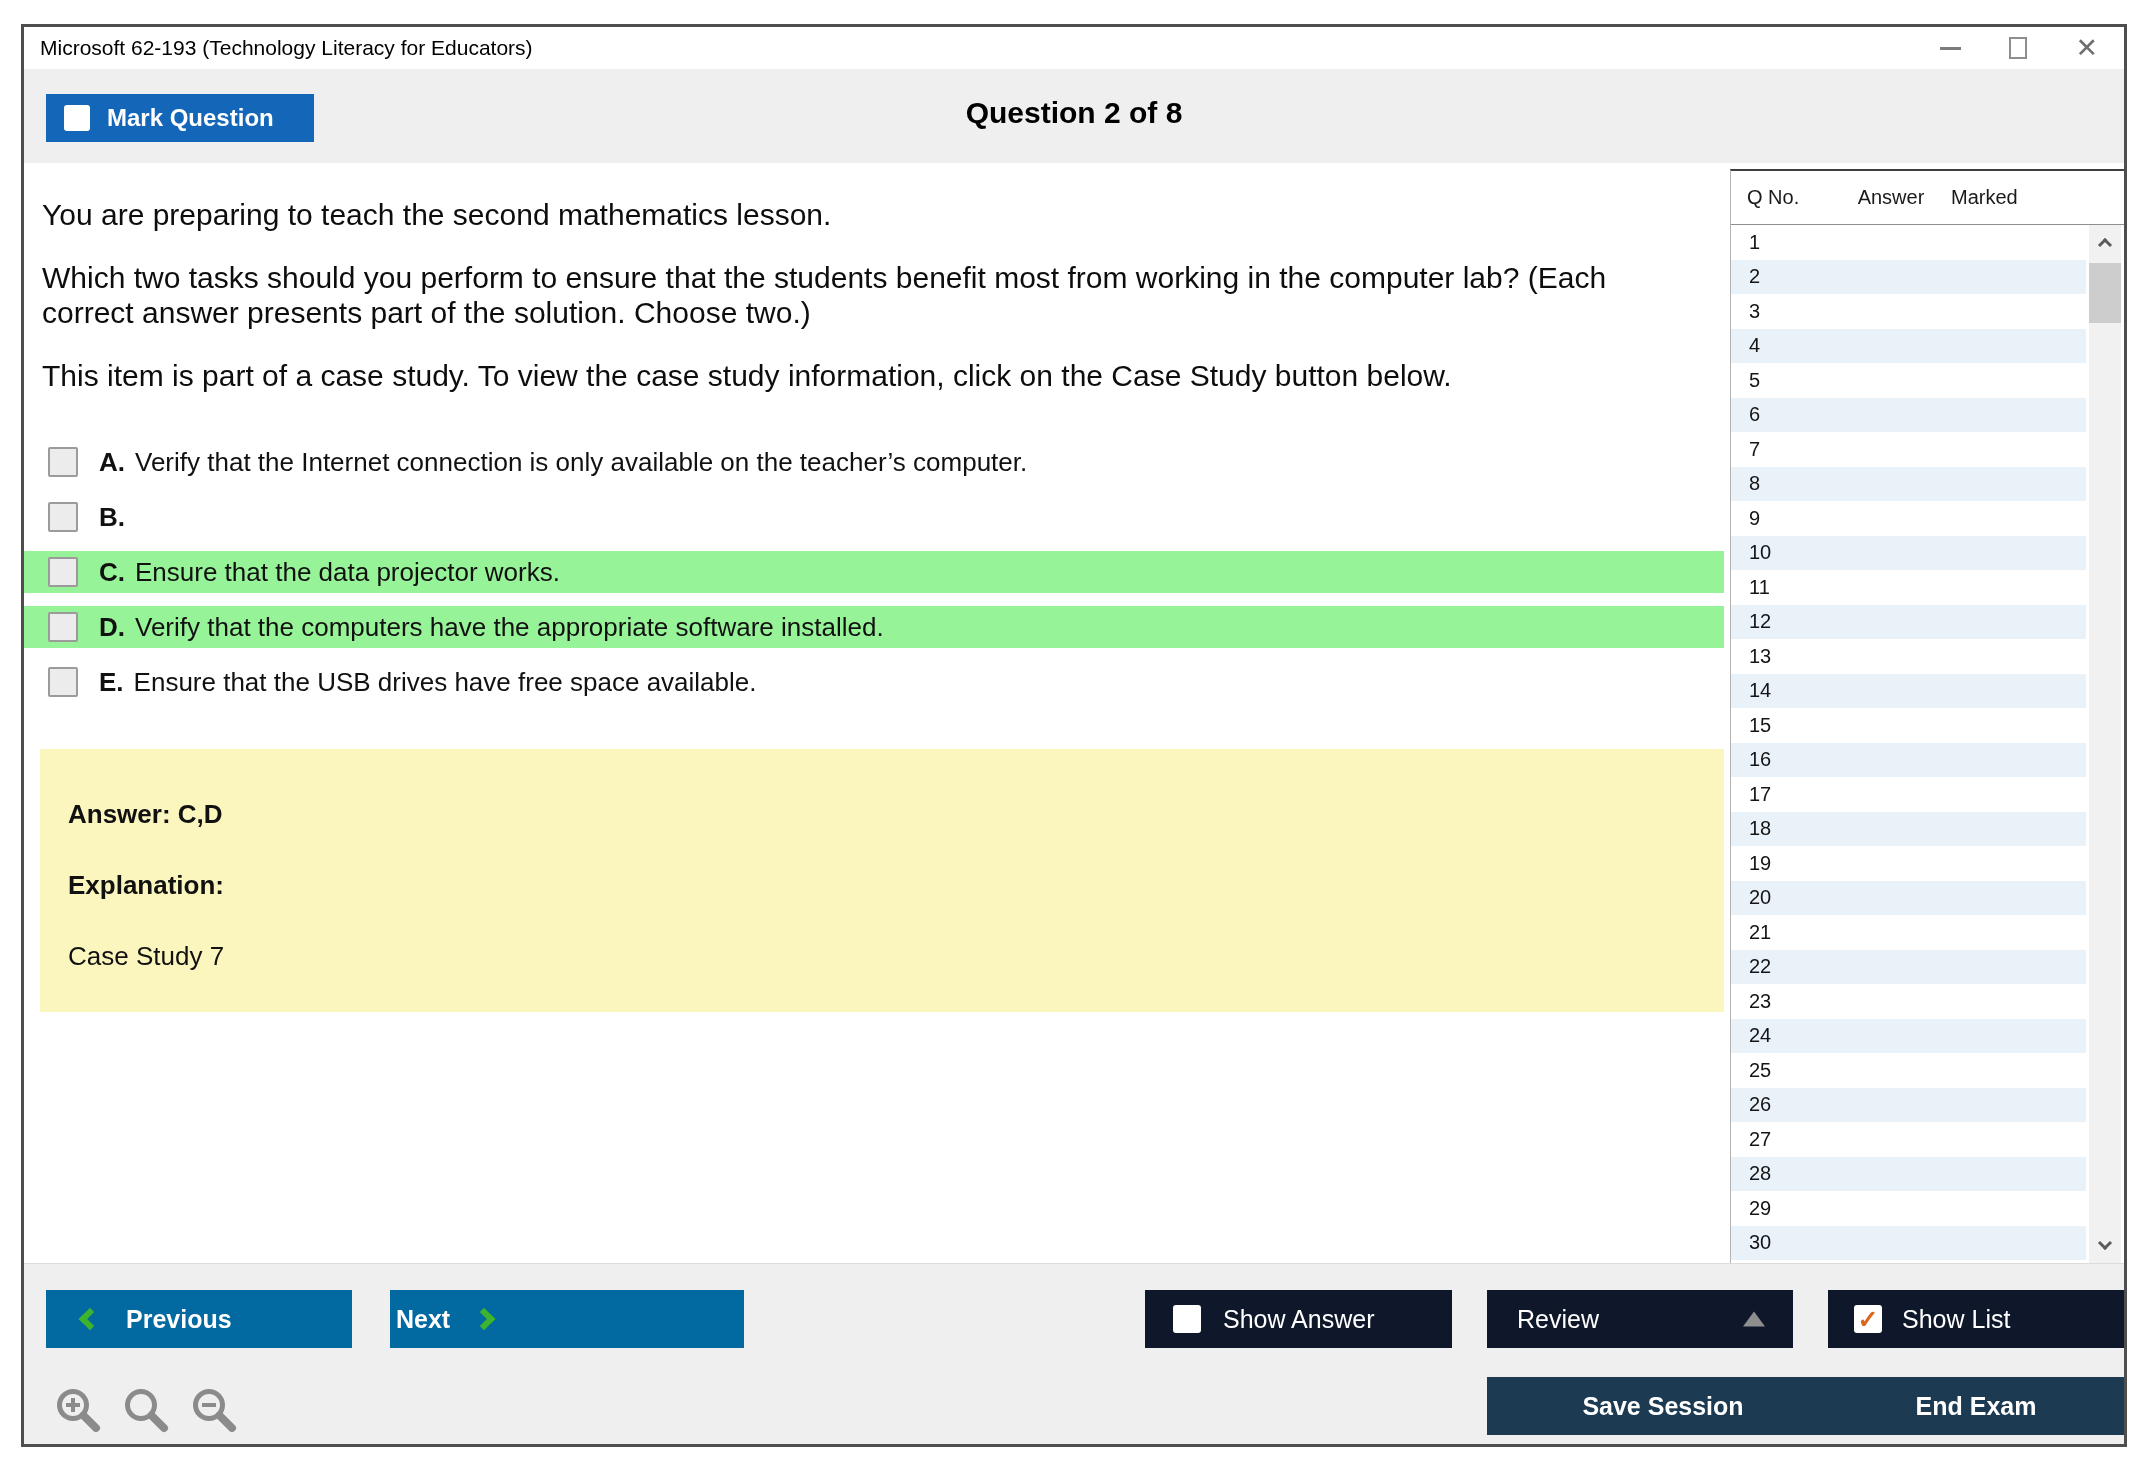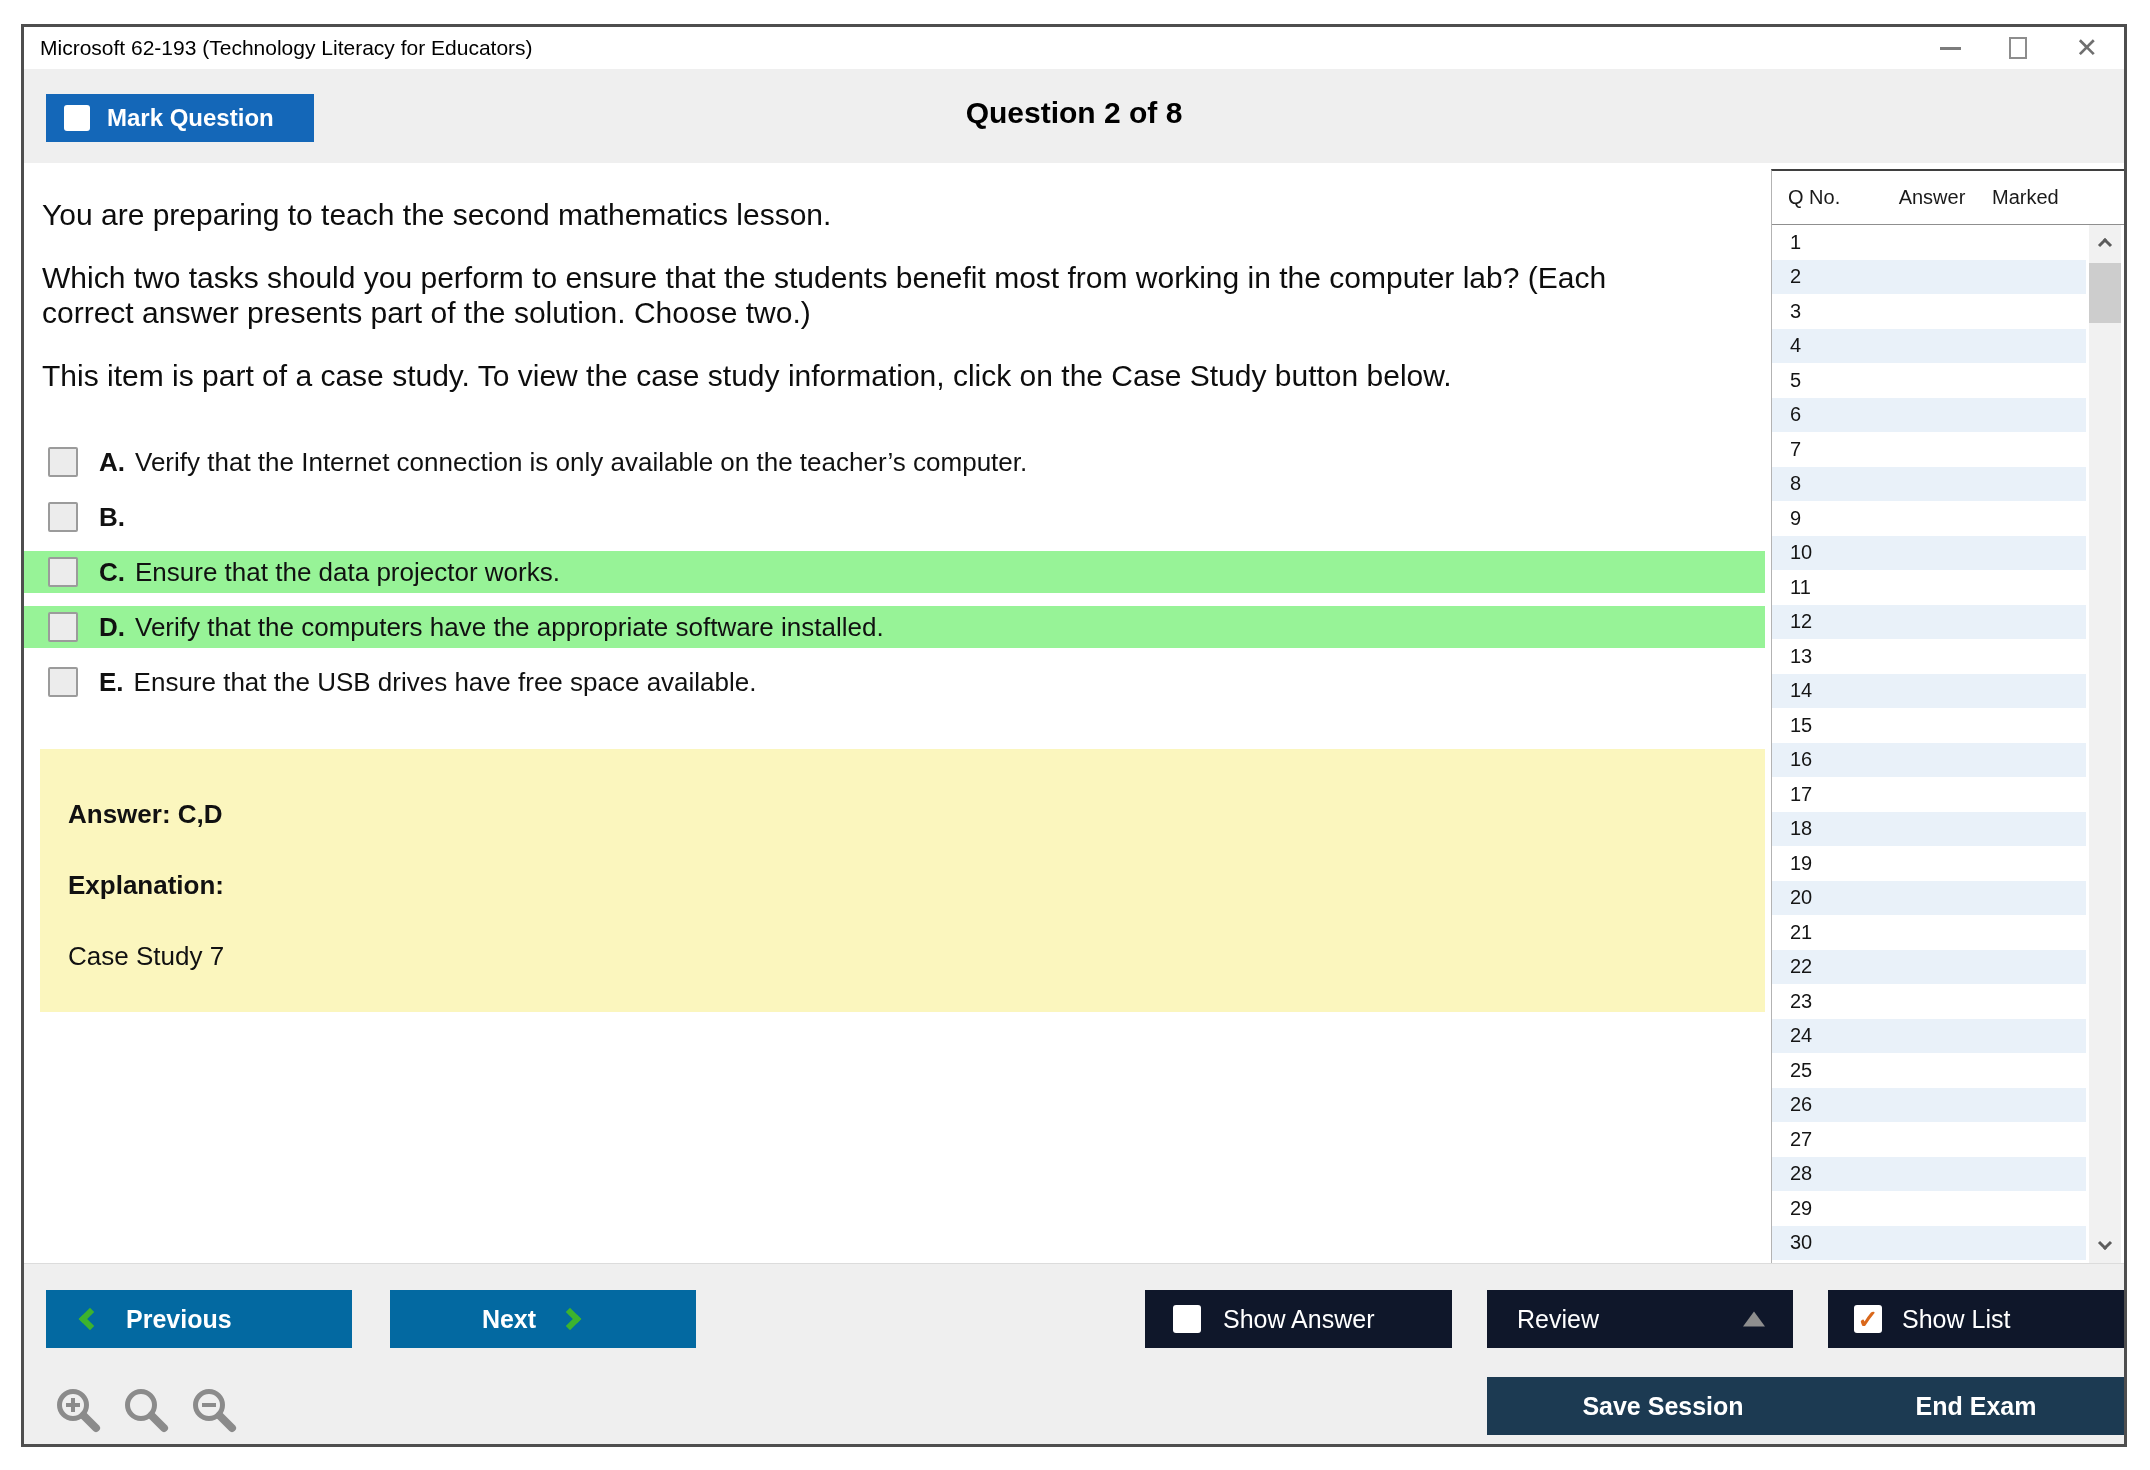--- a/index.html
+++ b/index.html
@@ -36,21 +36,21 @@
   .opt { display:flex; align-items:center; height:42px; margin-bottom:13px; padding-left:24px; font-size:26px; }
   .opt.highlighted { background:#97f397; }
   .opt-cb { width:30px; height:30px; background:#ececec; border:2px solid #9b9b9b; border-radius:2px; margin-right:21px; flex:0 0 auto; }
   .opt-letter { font-weight:bold; margin-right:10px; }
   .ansbox { margin:46px 0 0 16px; background:#fbf6be; padding:50px 30px 40px 28px; }
   .ansbox p { margin:0 0 40px; font-size:26px; }
   .ansbox p:last-child { margin-bottom:0; }
   .bold { font-weight:bold; }
   
   .sidebar {
-    width:353px; flex:0 0 auto; margin-top:6px; background:#fff;
+    width:394px; flex:0 0 auto; margin-top:6px; background:#fff;
     border-top:2px solid #3f3f3f; border-left:1px solid #b3b3b3;
     display:flex; flex-direction:column;
   }
   .sb-header {
     height:54px; flex:0 0 auto; border-bottom:1px solid #8f8f8f;
     display:grid; grid-template-columns:100px 120px 1fr; align-items:center; font-size:20px; color:#1a1a1a;
   }
   .sb-header .h-qno { padding-left:16px; }
   .sb-header .h-ans { text-align:center; }
   .sb-header .h-mkd { text-align:left; padding-right:20px; }
@@ -66,21 +66,21 @@
   .chev-sb.u { transform:rotate(135deg); margin-top:6px; }
   .chev-sb.d { transform:rotate(-45deg); margin-bottom:6px; }
   .sb-thumb { position:absolute; left:0; top:38px; width:100%; height:60px; background:#cdcdcd; }
   
   .toolbar { height:181px; flex:0 0 auto; background:#efefef; position:relative; border-top:1px solid #dcdcdc; }
   .tbtn { position:absolute; height:58px; display:flex; align-items:center; color:#fff; font-size:25px; border:none; cursor:pointer; }
   .blue { background:#0369a1; font-weight:bold; }
   .orange { background:#0f172a; }
   .navy { background:#1c3a52; font-weight:600; justify-content:center; }
   .btn-prev { left:22px; top:26px; width:306px; padding-left:36px; gap:28px; }
-  .btn-next { left:366px; top:26px; width:306px; justify-content:center; padding-right:32px; gap:26px; }
+  .btn-next { left:366px; top:26px; width:354px; justify-content:flex-start; padding-right:32px; gap:26px; }
   .btn-show-answer { left:1121px; top:26px; width:307px; padding-left:28px; gap:22px; }
   .btn-review { left:1463px; top:26px; width:306px; padding-left:30px; }
   .btn-show-list { left:1804px; top:26px; width:296px; padding-left:26px; gap:20px; }
   .btn-save { left:1463px; top:113px; width:352px; }
   .btn-end  { left:1804px; top:113px; width:296px; }
   .chev-nav { width:16px; height:16px; border-left:6px solid #3db32e; border-bottom:6px solid #3db32e; flex:0 0 auto; }
   .chev-nav.left  { transform:rotate(45deg); }
   .chev-nav.right { transform:rotate(225deg); }
   .cb-white { width:28px; height:28px; background:#fff; border-radius:3px; flex:0 0 auto; }
   .cb-checked { display:flex; align-items:center; justify-content:center; color:#d9681c; font-size:25px; font-weight:bold; }

